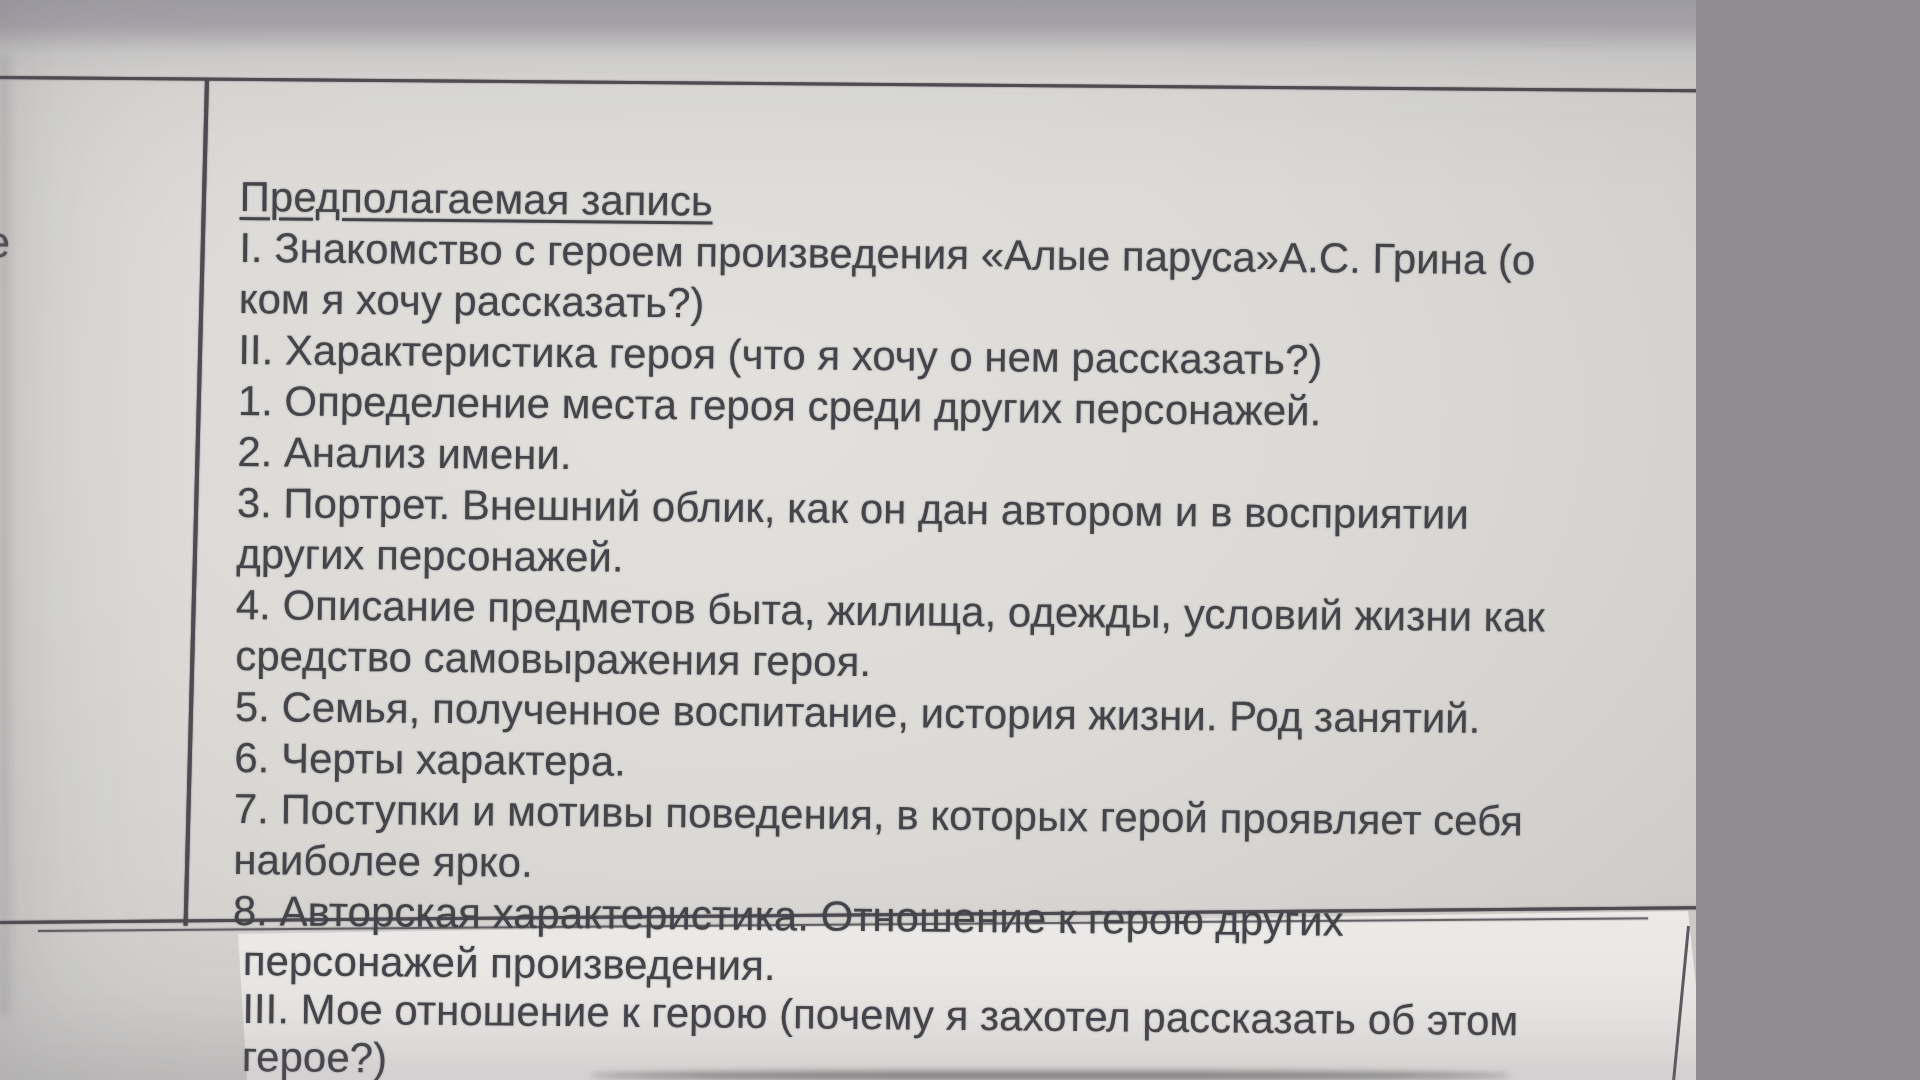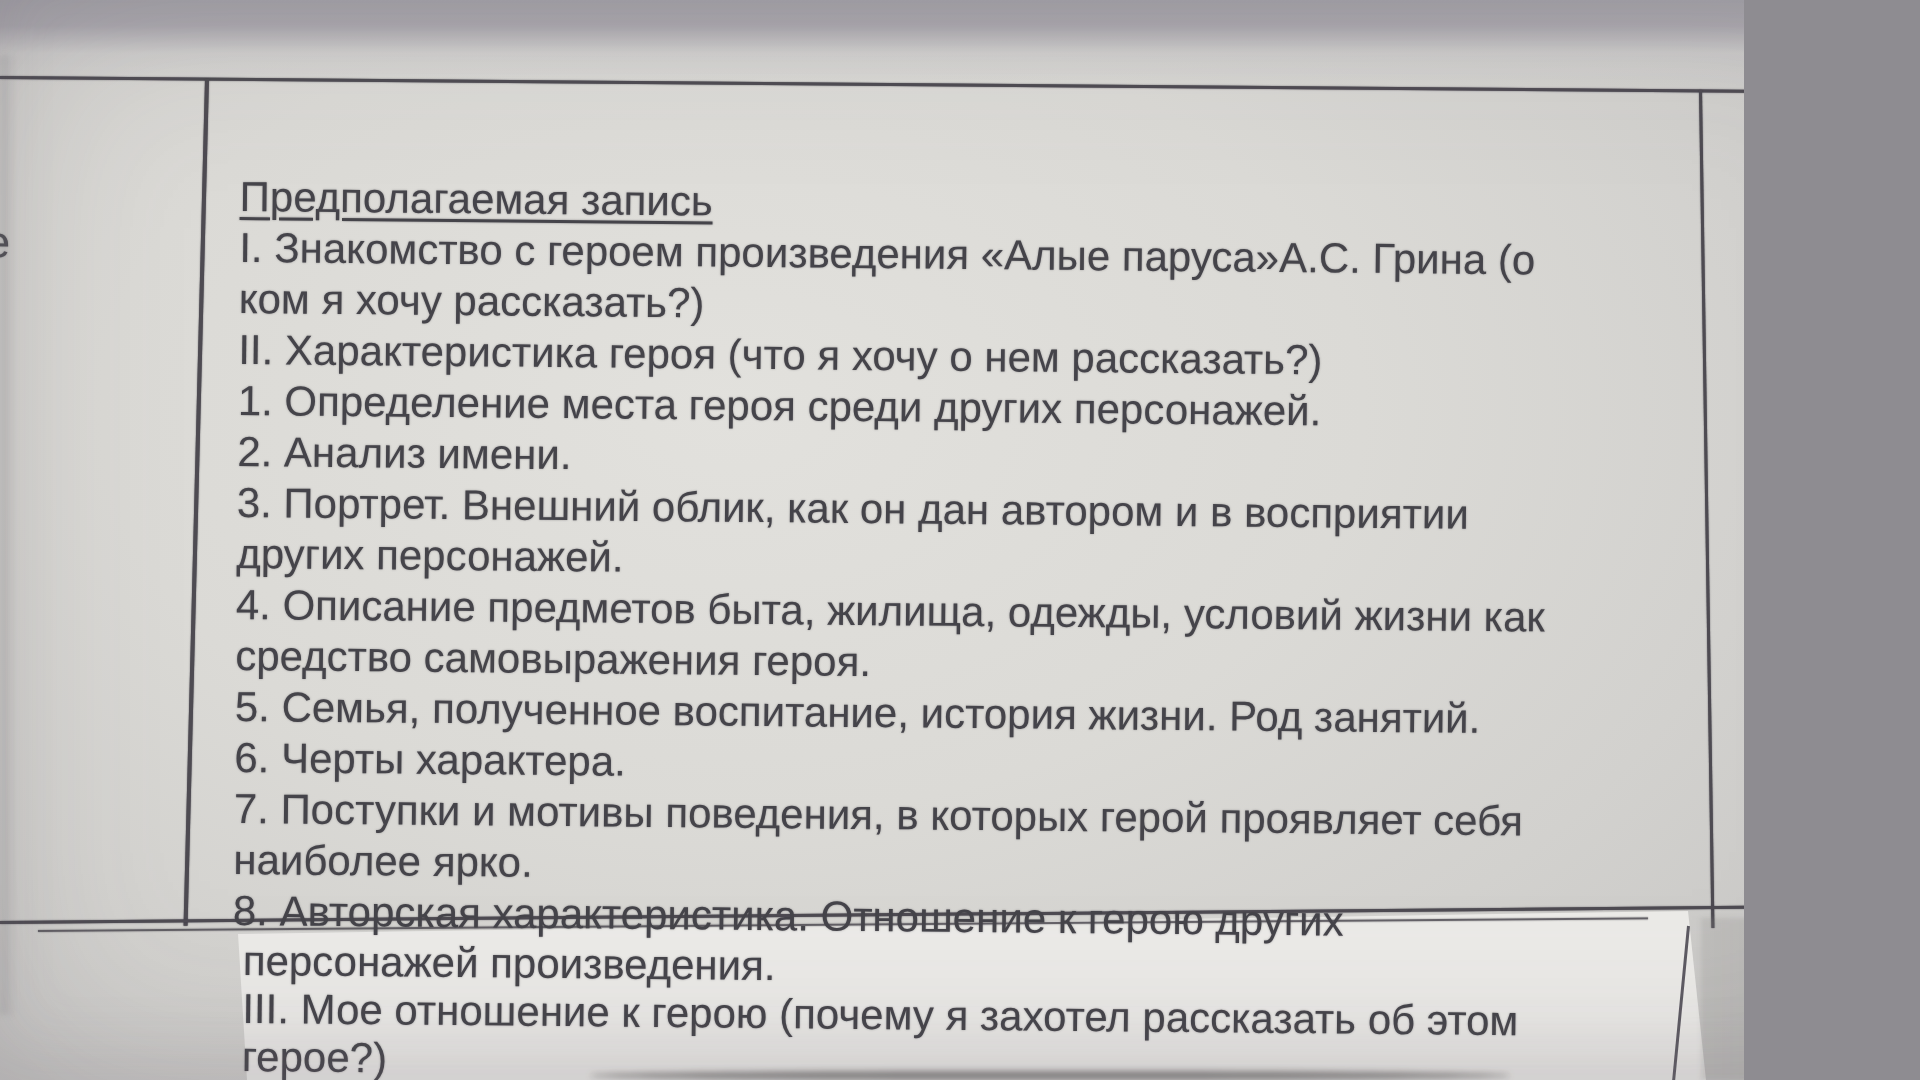--- a/index.html
+++ b/index.html
@@ -1,21 +1,20 @@
 <!DOCTYPE html>
 <html><head>
 <meta charset="utf-8">
 <style>
   html,body{margin:0;padding:0;background:#8e8c91;}
   #photo{
     position:relative;width:1696px;height:1080px;overflow:hidden;
     background:
       radial-gradient(ellipse 1400px 900px at 42% 38%, #e2e1dd 0%, #dbdad6 45%, #d2d1ce 75%, #c9c8c6 100%);
     font-family:"Liberation Sans","DejaVu Sans",sans-serif;
-    padding-left:48px;
   }
   .abs{position:absolute;}
   
   #top-shade{
     left:0;top:0;width:1920px;height:86px;
     background:linear-gradient(180deg,#a6a4aa 0%,#aca9af 30%,rgba(198,197,198,0.45) 62%,rgba(216,215,212,0) 100%);
   }
   #left-shade{
     left:0;top:55px;width:16px;height:960px;
     background:linear-gradient(90deg,rgba(108,106,113,0.22),rgba(108,106,113,0));

